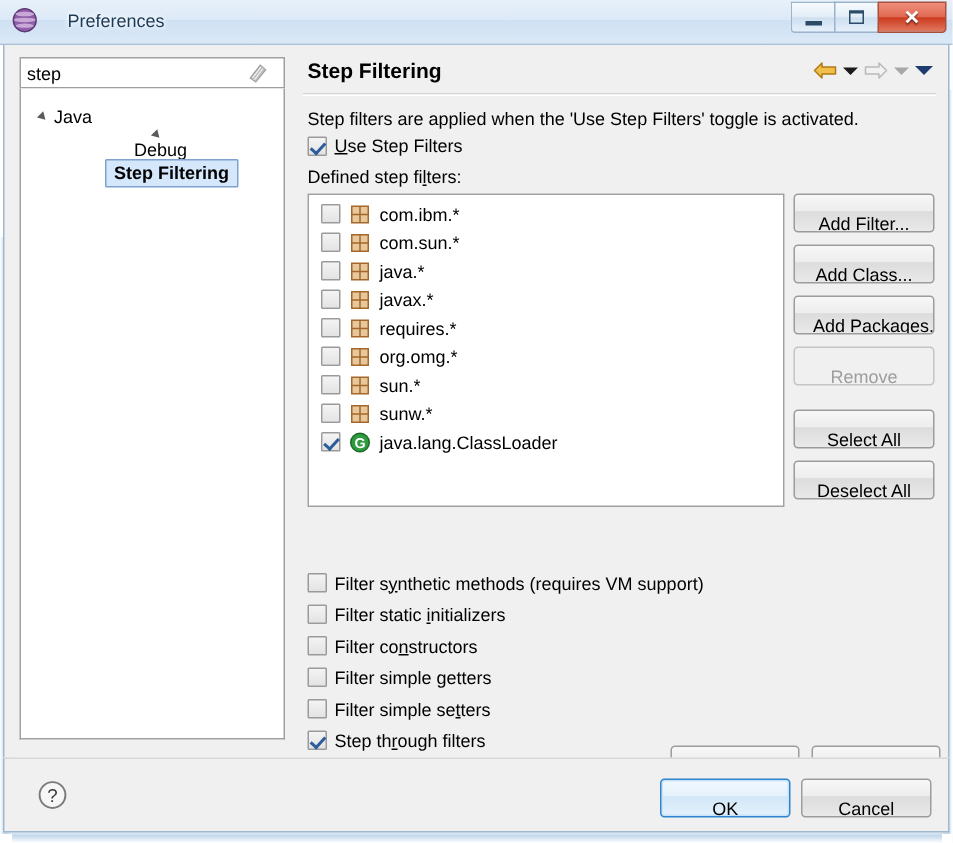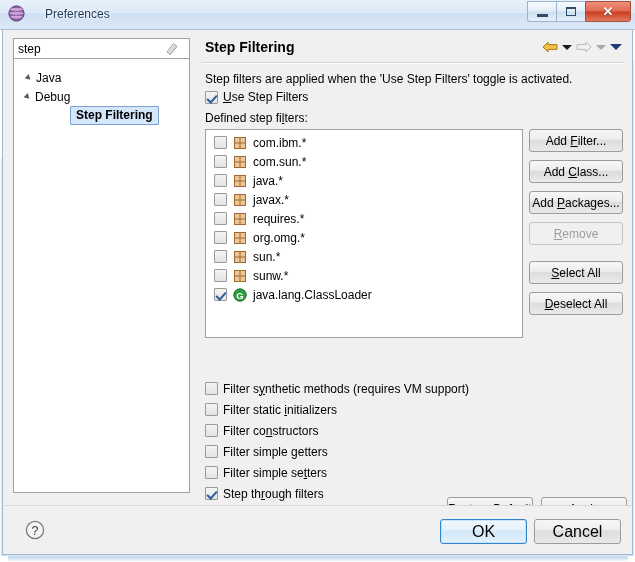--- a/index.html
+++ b/index.html
@@ -99,21 +99,21 @@
   #tree {
     position: absolute; left: 4px; top: 25px; width: 177px; height: 434px;
     background: #ffffff; border: 1px solid #a0a0a0; border-top: none;
     padding-top: 9px; overflow: hidden;
   }
   .tree-row {
     display: flex; align-items: center; height: 19px;
     font-size: 12px; color: #000; white-space: nowrap;
   }
   .tree-row.lvl1 { padding-left: 12px; }
-  .tree-row.lvl2 { padding-left: 11px; }
+  .tree-row.lvl2 { padding-left: 11px; flex-direction: column; }
   .tree-row.lvl3 { padding-left: 56px; }
   .twisty {
     width: 0; height: 0; margin-right: 5px;
     border-left: 5px solid #5a5a5a;
     border-top: 3.5px solid transparent;
     border-bottom: 3.5px solid transparent;
     transform: rotate(45deg);
     flex: 0 0 auto;
   }
   .tree-label-selected {
@@ -196,21 +196,21 @@
 
   
   #side-buttons {
     position: absolute; left: 333px; top: 95px; width: 94px;
   }
   .btn {
     display: block; width: 94px; height: 23px;
     font-family: "Liberation Sans", sans-serif; font-size: 12px; color: #000;
     background: linear-gradient(to bottom, #f7f7f7 0%, #ededed 45%, #dcdcdc 46%, #e9e9e9 100%);
     border: 1px solid #9c9c9c; border-radius: 3px;
-    cursor: default; padding: 0;
+    cursor: default; padding: 12px;
     white-space: nowrap; overflow: hidden;
   }
   .btn.disabled { color: #9d9d9d; background: #f0f0f0; border-color: #c4c4c4; }
   .gap-8 { margin-top: 8px; }
   .gap-16 { margin-top: 16px; }
 
   
   #options { position: absolute; left: 9px; top: 344px; }
   #options .chk-row { height: 21px; }
 
@@ -225,21 +225,21 @@
   #footer {
     position: absolute; left: 2px; top: 505px; width: 631px; height: 50px;
     background: #f0f0f0;
     border: 1px solid #9fb8cf; border-top: 1px solid #d8d8d8;
   }
   #help-icon { position: absolute; left: 22px; top: 14px; width: 20px; height: 20px; }
   #footer-buttons {
     position: absolute; right: 11px; top: 13px;
     display: flex; gap: 7px;
   }
-  .btn-footer { width: 87px; height: 25px; font-size: 16px; }
+  .btn-footer { width: 87px; height: 25px; font-size: 12px; }
   .btn-default {
     border: 1px solid #2f84d0;
     box-shadow: inset 0 0 0 1px #c9e3f8;
     background: linear-gradient(to bottom, #f2f9fe 0%, #e5f1fb 45%, #d2e7f8 46%, #e4f1fc 100%);
   }
 </style>
 </head>
 <body>
 
 <div id="window">

